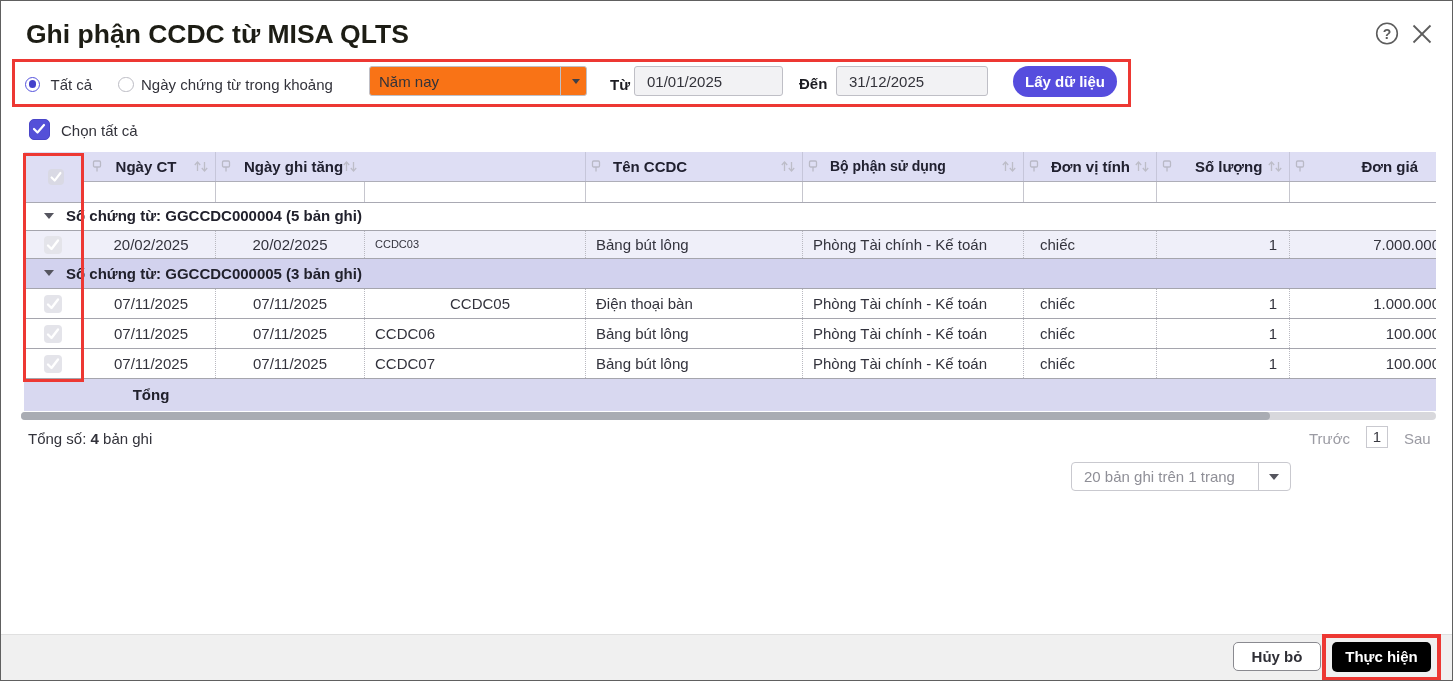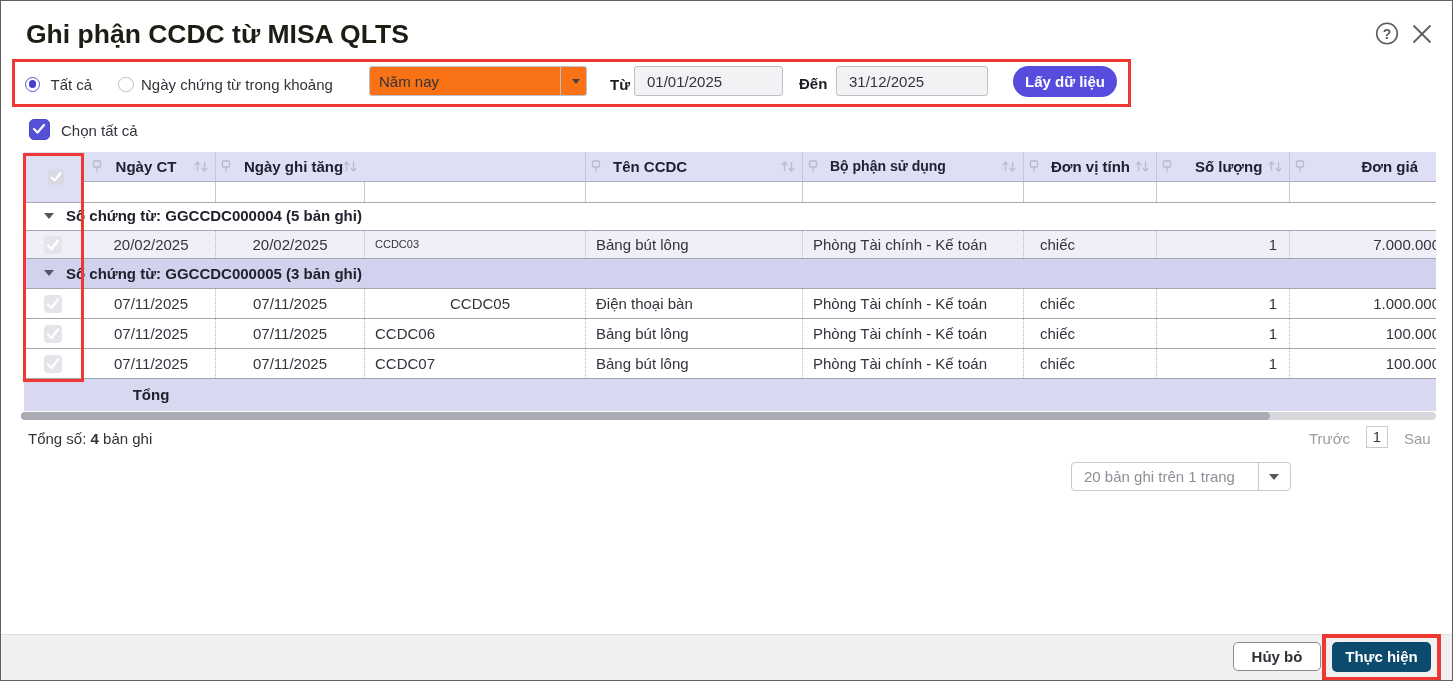--- a/index.html
+++ b/index.html
@@ -249,16 +249,16 @@
     <div class="t15" style="position:absolute; left:12px; top:5px; color:#8f8f97;">20 bản ghi trên 1 trang</div>
     <div style="position:absolute; right:31px; top:0; width:1px; height:27px; background:#c9c9cf;"></div>
     <div style="position:absolute; right:11px; top:11px; width:0; height:0; border-left:5px solid transparent; border-right:5px solid transparent; border-top:6px solid #55555e;"></div>
   </div>
   <div class="abs t15" style="left:1309px; top:429.5px; color:#9b9ba3;">Trước</div>
   <div class="abs" style="left:1366px; top:426px; width:22px; height:22px; border:1px solid #c9c9cf; background:#fff; text-align:center; line-height:20px; font-size:15px; color:#3a3a42;">1</div>
   <div class="abs t15" style="left:1404px; top:429.5px; color:#9b9ba3;">Sau</div>
 
   <div class="abs" style="left:0; top:634px; width:1453px; height:47px; background:#f0f0f0; border-top:1px solid #e0e0e0;"></div>
   <div class="abs bold" style="left:1233px; top:642px; width:88px; height:29px; background:#fff; border:1px solid #8a8a90; border-radius:5px; font-size:15px; color:#2f2f36; text-align:center; line-height:27px;">Hủy bỏ</div>
-  <div class="abs bold" style="left:1332px; top:642px; width:99px; height:30px; background:#0c4a6e; border-radius:5px; font-size:15px; color:#fff; text-align:center; line-height:30px;">Thực hiện</div>
+  <div class="abs bold" style="left:1332px; top:642px; width:99px; height:30px; background:#000000; border-radius:5px; font-size:15px; color:#fff; text-align:center; line-height:30px;">Thực hiện</div>
   <div class="abs" style="left:1322px; top:634px; width:119px; height:47px; border:4px solid #ed3833; z-index:40;"></div>
 
 </div>
 
 </body></html>

